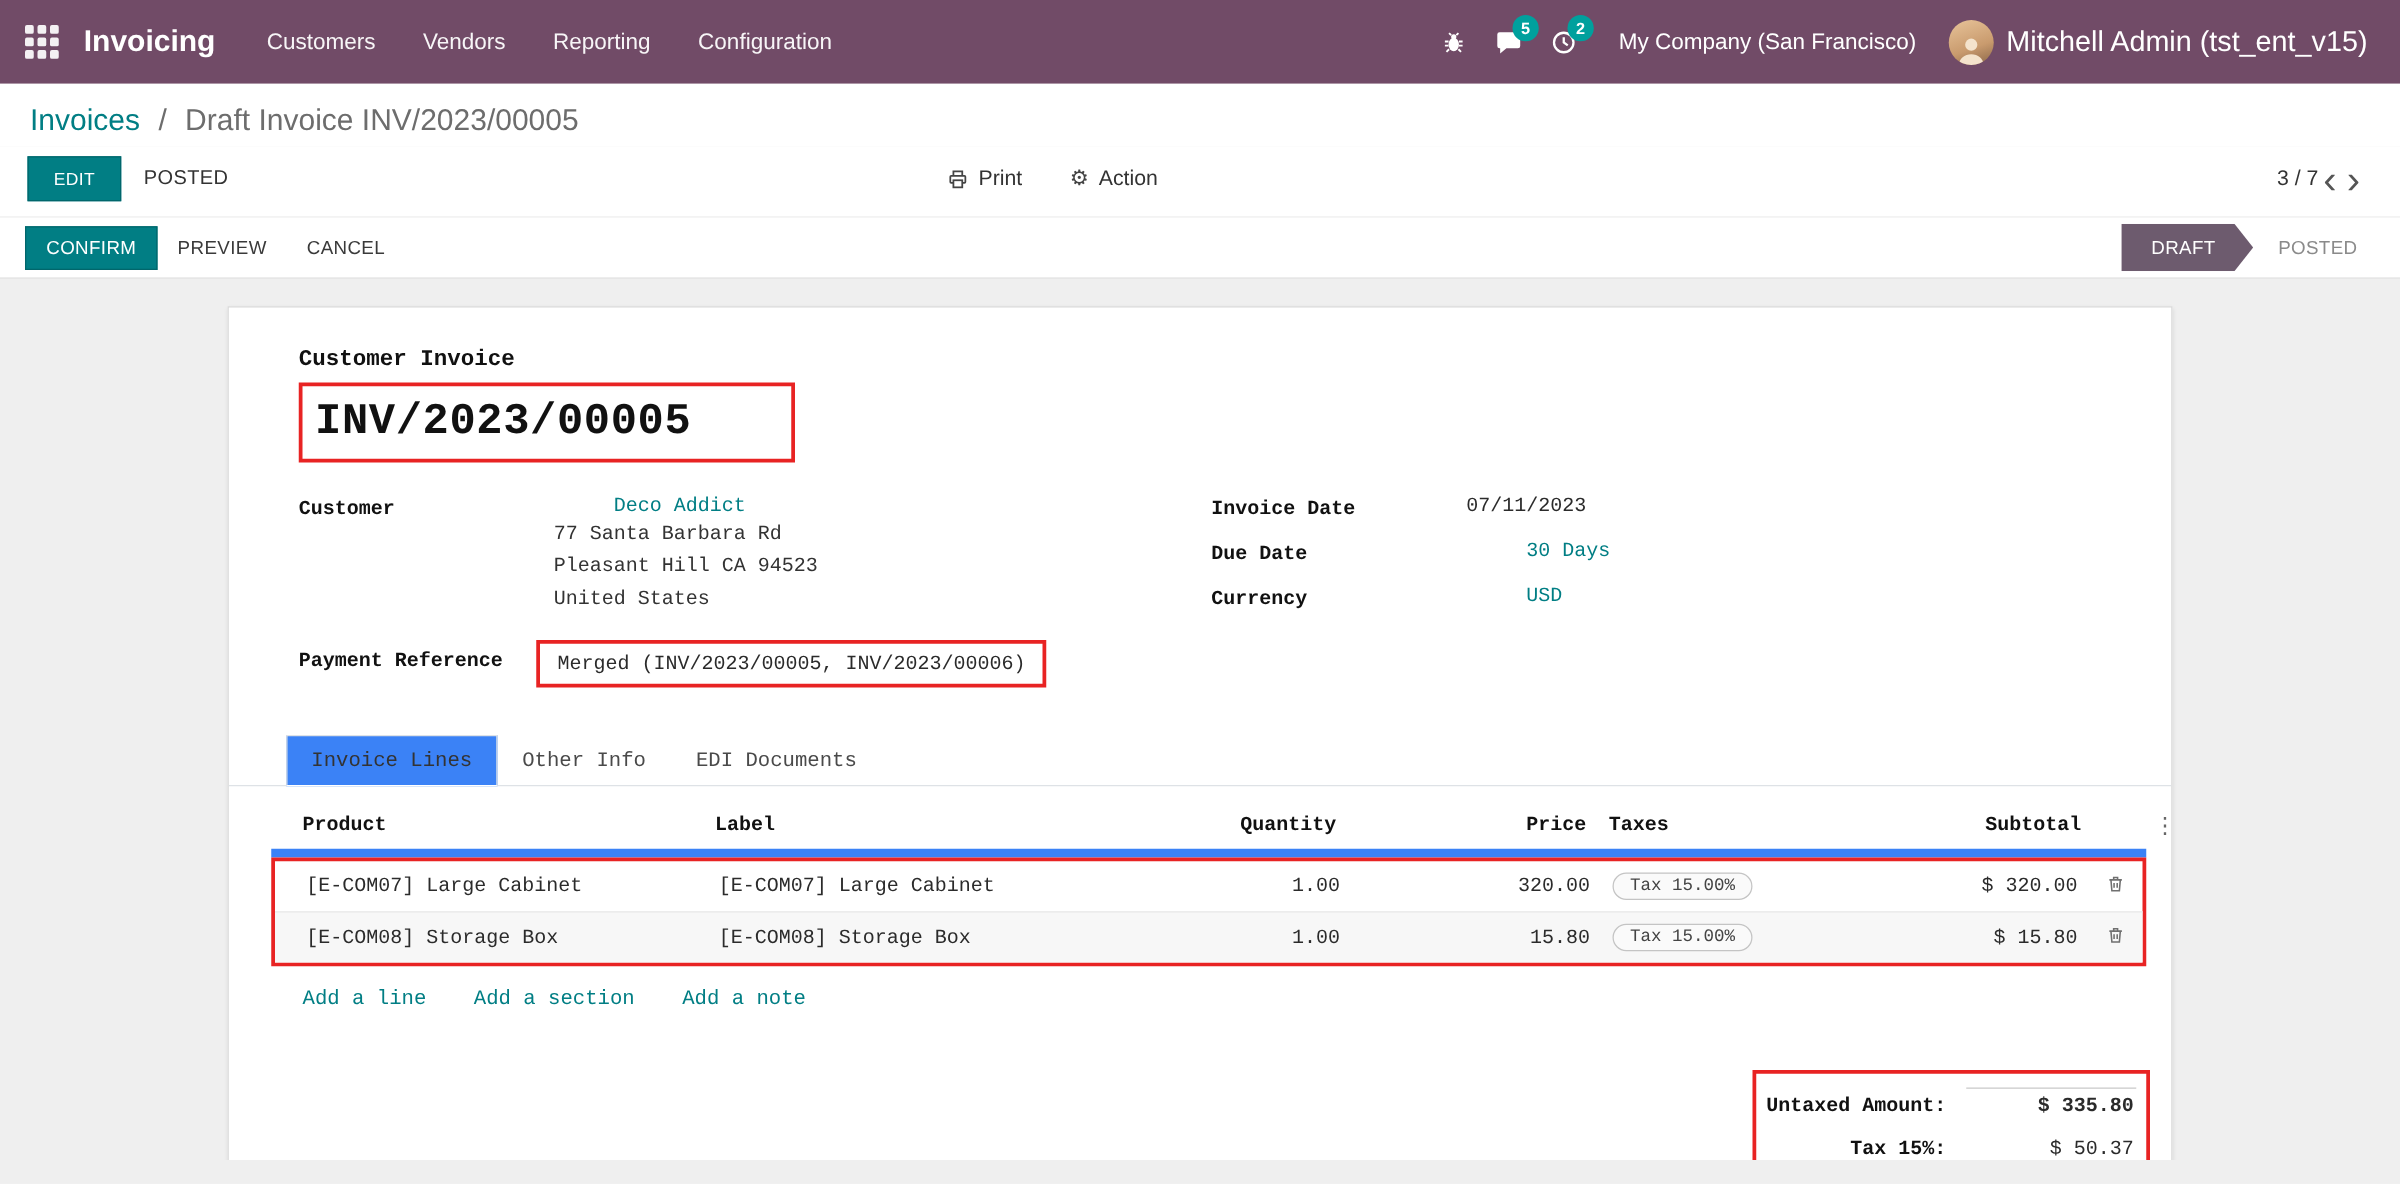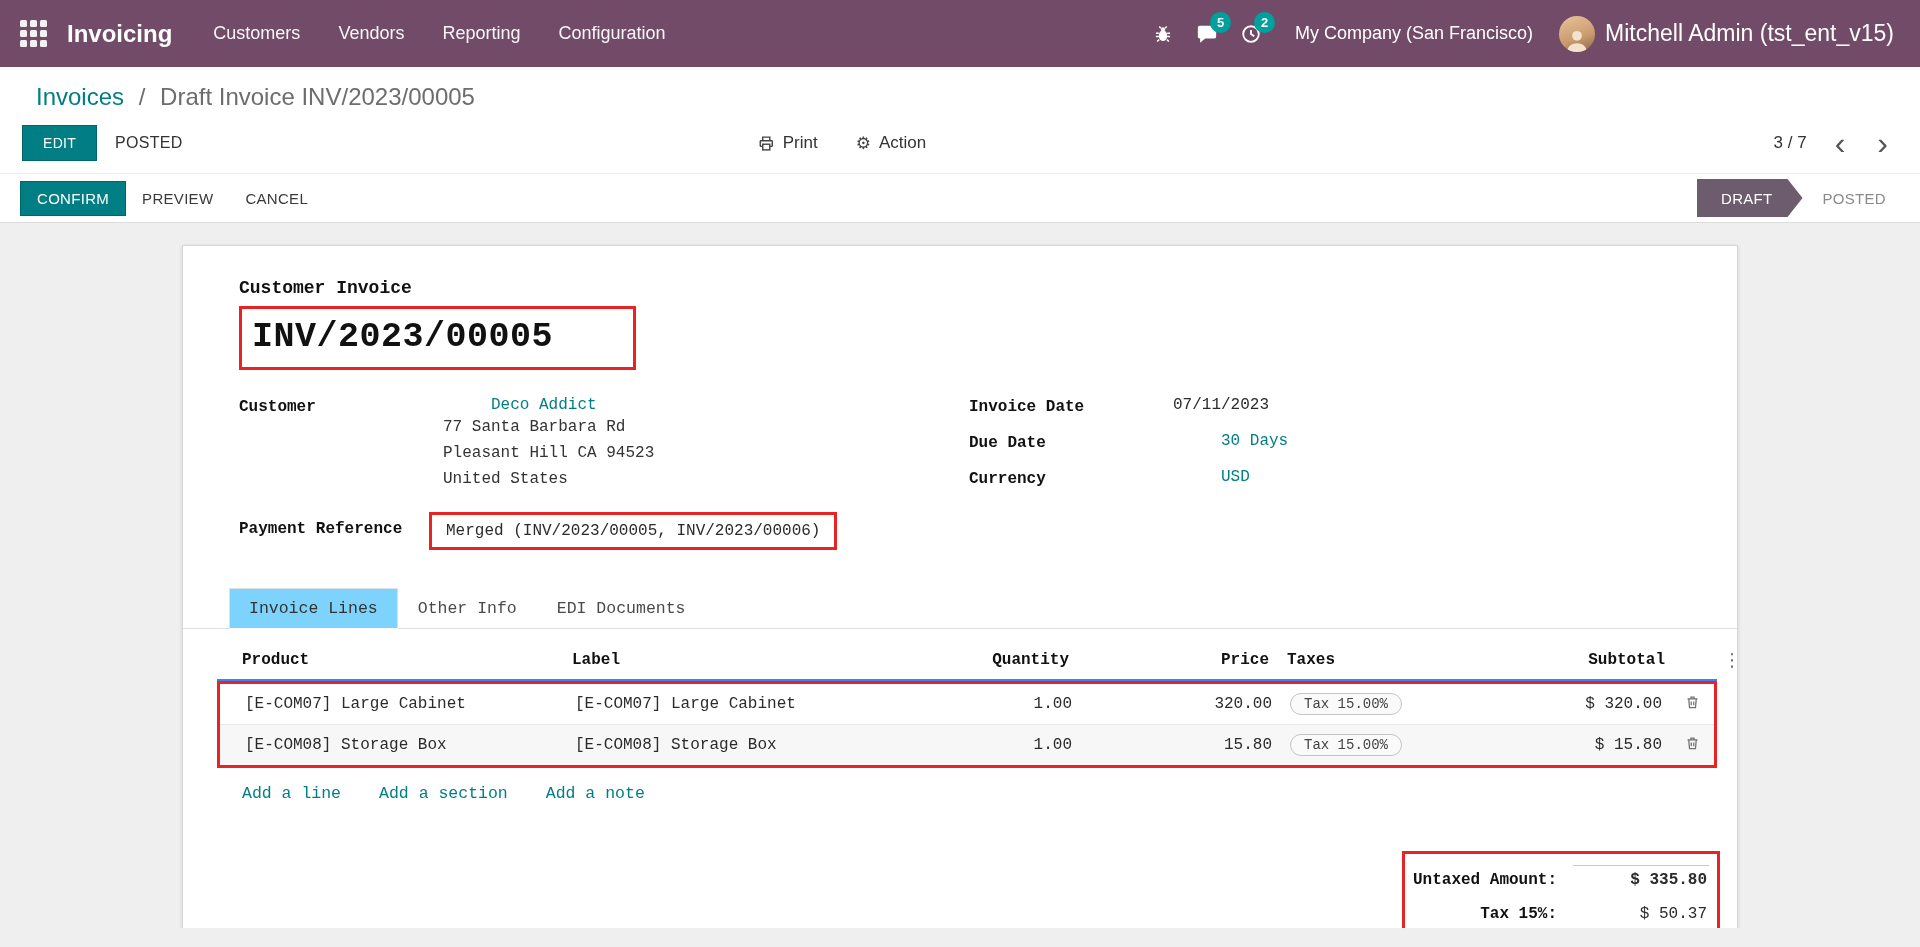--- a/index.html
+++ b/index.html
@@ -24,37 +24,37 @@
     display:flex; align-items:center; justify-content:center; }
   .company { font-size:18px; margin:0 26px 0 22px; cursor:pointer; white-space:nowrap; }
   .user-menu { display:flex; align-items:center; gap:10px; cursor:pointer; }
   .avatar { width:36px; height:36px; border-radius:50%; overflow:hidden; flex:none;
     background:linear-gradient(160deg,#e8c49a 0%,#c99b6e 60%,#8a6648 100%); display:flex;
     align-items:flex-end; justify-content:center; }
   .user-name { font-size:23px; white-space:nowrap; }
 
   
   .breadcrumb-row { background:#fff; padding:16px 24px 6px 24px; font-size:24px; }
-  .bc-parent { color:var(--accent,#017E84); cursor:pointer; text-decoration:none;margin-left:12px; }
+  .bc-parent { color:var(--accent,#017E84); cursor:pointer; text-decoration:none; }
   .bc-sep { color:#6d6d6d; margin:0 8px; }
   .bc-current { color:#6d6d6d; }
 
   
   .control-row { background:#fff; display:flex; align-items:center; padding:8px 28px 12px 22px; position:relative; }
   .btn { border:none; cursor:pointer; font-family:inherit; }
   .btn-primary { background:var(--accent,#017E84); border:1px solid #01666b; color:#fff;
     font-size:14px; font-weight:500; letter-spacing:.3px; padding:9px 20px; }
   .btn-flat { background:transparent; color:#333; font-size:16px; font-weight:500;
     letter-spacing:.3px; padding:9px 18px; }
   .cp-center { position:absolute; left:50%; transform:translateX(calc(-50% - 118px));
     display:flex; gap:38px; align-items:center; }
   .cp-action { display:flex; align-items:center; gap:8px; font-size:17px; color:#333; cursor:pointer; }
   .cp-ico { display:flex; align-items:center; }
   .cp-ico.gear { font-size:17px; color:#444; }
-  .pager { margin-left:auto; display:flex; align-items:center; gap:24px; color:#333; }
+  .pager { margin-left:auto; display:flex; align-items:center; color:#333; }
   .pager-value { font-size:17px; cursor:pointer; }
   .pager-arrow { font-size:32px; line-height:20px; color:#555; cursor:pointer; padding:0 4px; }
 
   
   .status-row { background:#fff; border-top:1px solid #ececec; border-bottom:1px solid #dcdcdc;
     display:flex; align-items:center; padding:4px 14px 4px 20px; height:50px;
     box-shadow:0 1px 3px rgba(0,0,0,.08); }
   .btn-primary.sm { font-size:15px; padding:8px 16px; }
   .btn-flat.sm { font-size:15px; padding:8px 16px; color:#3a3a3a; }
   .states { margin-left:auto; display:flex; align-items:center; height:38px; }
@@ -81,31 +81,31 @@
   .f-value { font-size:16px; color:#2b2b2b; }
   .link { color:var(--accent,#017E84); text-decoration:none; cursor:pointer;margin-left:48px; }
   .addr { line-height:26px; color:#333; }
   .pr-box { display:inline-block; padding:7px 14px; margin-left:-14px; margin-top:6px; }
   .col-right .field-row { margin-bottom:16px; }
 
   
   .tabs { margin-top:24px; border-bottom:1px solid #dee2e6; padding-left:46px; display:flex; }
   .tab { font-size:16.5px; color:#4a4a4a; padding:10px 19px; cursor:pointer; border:1px solid transparent;
     margin-bottom:-1px; white-space:nowrap; }
-  .tab.active { background:#7dd3fc; border-color:#dee2e6 #dee2e6 #fff #dee2e6; color:#333; }
+  .tab.active { background:#3b82f6; border-color:#dee2e6 #dee2e6 #fff #dee2e6; color:#333; }
 
   
   .o-table { margin:12px 20px 0 34px; position:relative; }
   .grid-row { display:grid; grid-template-columns:330px 340px 190px 200px 280px 1fr 44px; align-items:center; }
   .th { font-weight:700; font-size:16px; color:#111; padding:10px 8px; }
   .td { font-size:16px; padding:9px 8px; color:#2b2b2b; }
   .c-product,.c-label { padding-left:25px; }
   .c-right { text-align:right; }
   .c-taxes { padding-left:10px; }
-  .thead { border-bottom:2px solid #3b82f6; }
+  .thead { border-bottom:7px solid #3b82f6; }
   .kebab { position:absolute; right:-24px; top:8px; font-size:18px; color:#666; cursor:pointer; }
   .rows-box { border-width:3px; }
   .trow { cursor:pointer; }
   .trow:nth-child(even) { background:#f7f7f7; }
   .trow + .trow { border-top:1px solid #e8e8e8; }
   .pill { display:inline-block; border:1px solid #c4c4c4; border-radius:13px; background:#fafafa;
     padding:2px 13px; font-size:14px; color:#444; }
   .trash-btn { display:inline-flex; cursor:pointer; }
 
   .line-actions { margin:16px 0 0 59px; display:flex; gap:38px; }

